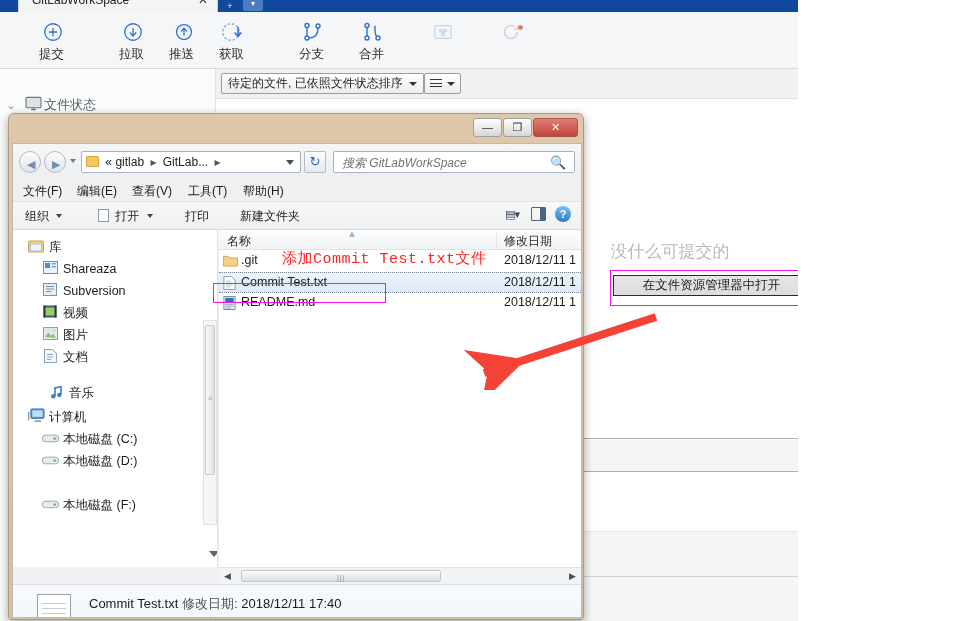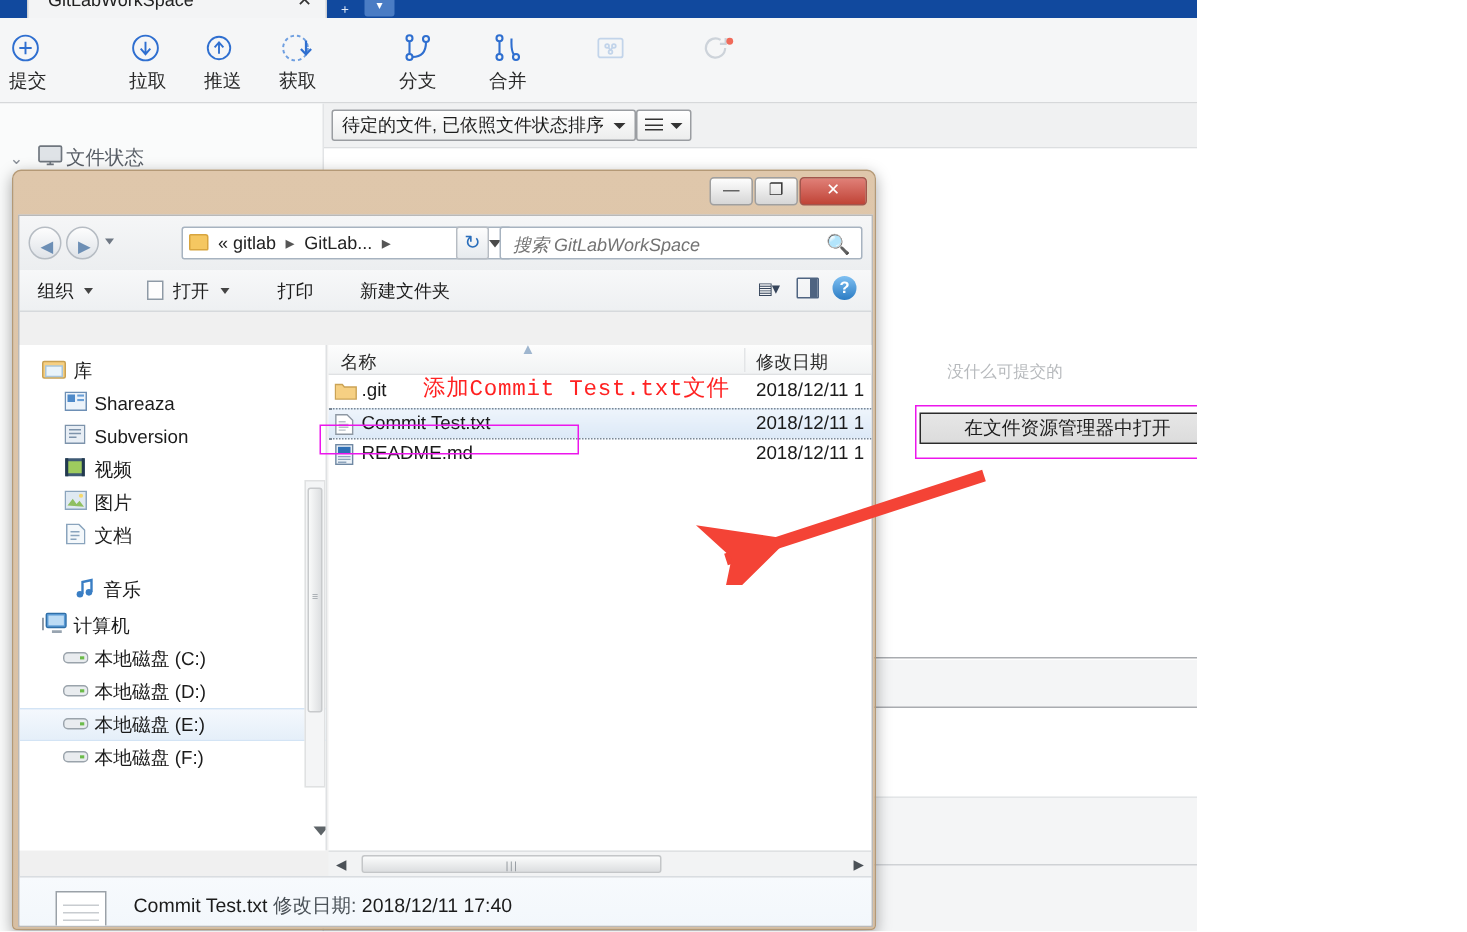--- a/index.html
+++ b/index.html
@@ -37,21 +37,21 @@
     position: absolute; left: 243px; top: -3px; width: 20px; height: 14px;
     background: #4a7cc4; border-radius:2px; color: #fff; font-size: 8px;
     text-align: center; line-height: 14px;
   }
 
   .toolbar {
     position: absolute; left: 0; top: 12px; width: 978px; height: 57px;
     background: #f5f6f7; border-bottom: 1px solid #d6d8da;
   }
   .tb-item {
-    position: absolute; top: 5px; width: 58px; text-align: left;
+    position: absolute; top: 5px; width: 58px; text-align: right;
     font-size: 12.5px; color: #2a2a2a; cursor: default;
   }
   .tb-item .tb-ico { display:block; height: 28px; line-height:28px; }
   .tb-item .tb-ico svg { vertical-align: middle; }
   .tb-item .tb-lbl { display:block; margin-top:1px; }
   .tb-dim .tb-lbl { color: #b9bdc2; margin-top: 24px; }
 
   .tb-wide { width: 74px; }
 
   
@@ -90,21 +90,21 @@
   .list-box .caret { position:absolute; right:5px; top:8px; width:0;height:0;
     border-left:4px solid transparent;border-right:4px solid transparent;border-top:4px solid #333; }
 
   
   .commitpane {
     position: absolute; left: 216px; top: 99px; width: 762px; height: 340px;
     background: #ffffff; border-bottom: 1px solid #a9acb0;
   }
   .empty-msg {
     position: absolute; left: 670px; top: 240px; transform: translateX(-50%);
-    font-size: 11px; color: #b7babd; white-space: nowrap; text-align: right;
+    font-size: 17px; color: #b7babd; white-space: nowrap; text-align: right;
   }
   .open-explorer-btn {
     position: absolute; left: 613px; top: 275px; width: 197px; height: 21px;
     border: 1px solid #2b2b2b; background: linear-gradient(#e6e6e6,#dcdcdc);
     font-size: 12.5px; color: #1c1c1c; text-align: center; line-height: 19px;
   }
   .magenta-box {
     position: absolute; left: 610px; top: 270px; width: 248px; height: 36px;
     border: 1.5px solid #ec16ec; background: transparent;
   }
@@ -165,21 +165,21 @@
   .navbtn {
     position: absolute; top: 7px; width: 22px; height: 22px; border-radius: 50%;
     background: linear-gradient(#fdfdfd,#dfe3e8); border: 1px solid #b6bcc3;
   }
   .navbtn .ar { position:absolute; left:7px; top:6px; font-size:11px; color:#6d8fb5; }
   .navdd { position:absolute; left:57px; top:15px; width:0;height:0;
     border-left:3.5px solid transparent;border-right:3.5px solid transparent;border-top:4px solid #6f7884; }
   .addrbar {
     position:absolute; left:68px; top:7px; width:220px; height:22px;
     background:#fff; border:1px solid #a7b3c0; border-radius:2px;
-    font-size:12px; color:#222; line-height:20px; padding-left:4px; white-space: nowrap; margin-left: 40px;
+    font-size:12px; color:#222; line-height:20px; padding-left:4px; white-space: nowrap;
   }
   .addr-folder { display:inline-block; width:13px; height:11px; background:#f5c761; border:1px solid #d8a53f; border-radius:1px 2px 1px 1px; vertical-align:-1px; margin-right:3px;}
   .addr-sep { color:#555; margin:0 3px; }
   .addr-caret { position:absolute; right:6px; top:8px; width:0;height:0;
     border-left:4px solid transparent;border-right:4px solid transparent;border-top:5px solid #4a4a4a; }
   .refreshbtn {
     position:absolute; left:291px; top:7px; width:22px; height:22px;
     background:linear-gradient(#fdfdfd,#e6eaee); border:1px solid #b6bcc3; border-radius:2px;
     color:#2a6ebb; font-size:13px; text-align:center; line-height:20px;
   }
@@ -458,20 +458,27 @@
           <span class="addr-sep">▸</span>
           <span class="addr-caret"></span>
         </div>
         <div class="refreshbtn">↻</div>
         <div class="searchbox">
           <span class="ph">搜索 GitLabWorkSpace</span>
           <span class="mag">🔍</span>
         </div>
       </div>
 
+      <div class="menubar">
+        <span class="mi" style="left:10px">文件(F)</span>
+        <span class="mi" style="left:64px">编辑(E)</span>
+        <span class="mi" style="left:119px">查看(V)</span>
+        <span class="mi" style="left:175px">工具(T)</span>
+        <span class="mi" style="left:230px">帮助(H)</span>
+      </div>
 
       <div class="cmdbar">
         <span class="ci" style="left:12px">
           <span>组织</span>
           <span class="cmd-caret"></span>
         </span>
         <span class="ci" style="left:85px">
           <span class="cmd-openicon"></span>
           <span>打开</span>
           <span class="cmd-caret"></span>
@@ -580,29 +587,20 @@
           </div>
           <div class="navitem" style="top:220px;padding-left:24px">
             <span class="ico">
               <svg width="17" height="12" viewBox="0 0 18 12">
                   <rect x="0.5" y="3" width="17" height="7" rx="3" fill="#e9ecef" stroke="#9aa3ab"></rect>
                   <rect x="12" y="5.5" width="3" height="2.2" fill="#6cbb4a"></rect>
                 </svg>
             </span>
             <span>本地磁盘 (D:)</span>
           </div>
-          <div class="navitem selected" style="top:242px;padding-left:24px">
-            <span class="ico">
-              <svg width="17" height="12" viewBox="0 0 18 12">
-                  <rect x="0.5" y="3" width="17" height="7" rx="3" fill="#e9ecef" stroke="#9aa3ab"></rect>
-                  <rect x="12" y="5.5" width="3" height="2.2" fill="#6cbb4a"></rect>
-                </svg>
-            </span>
-            <span>本地磁盘 (E:)</span>
-          </div>
           <div class="navitem" style="top:264px;padding-left:24px">
             <span class="ico">
               <svg width="17" height="12" viewBox="0 0 18 12">
                   <rect x="0.5" y="3" width="17" height="7" rx="3" fill="#e9ecef" stroke="#9aa3ab"></rect>
                   <rect x="12" y="5.5" width="3" height="2.2" fill="#6cbb4a"></rect>
                 </svg>
             </span>
             <span>本地磁盘 (F:)</span>
           </div>
 

